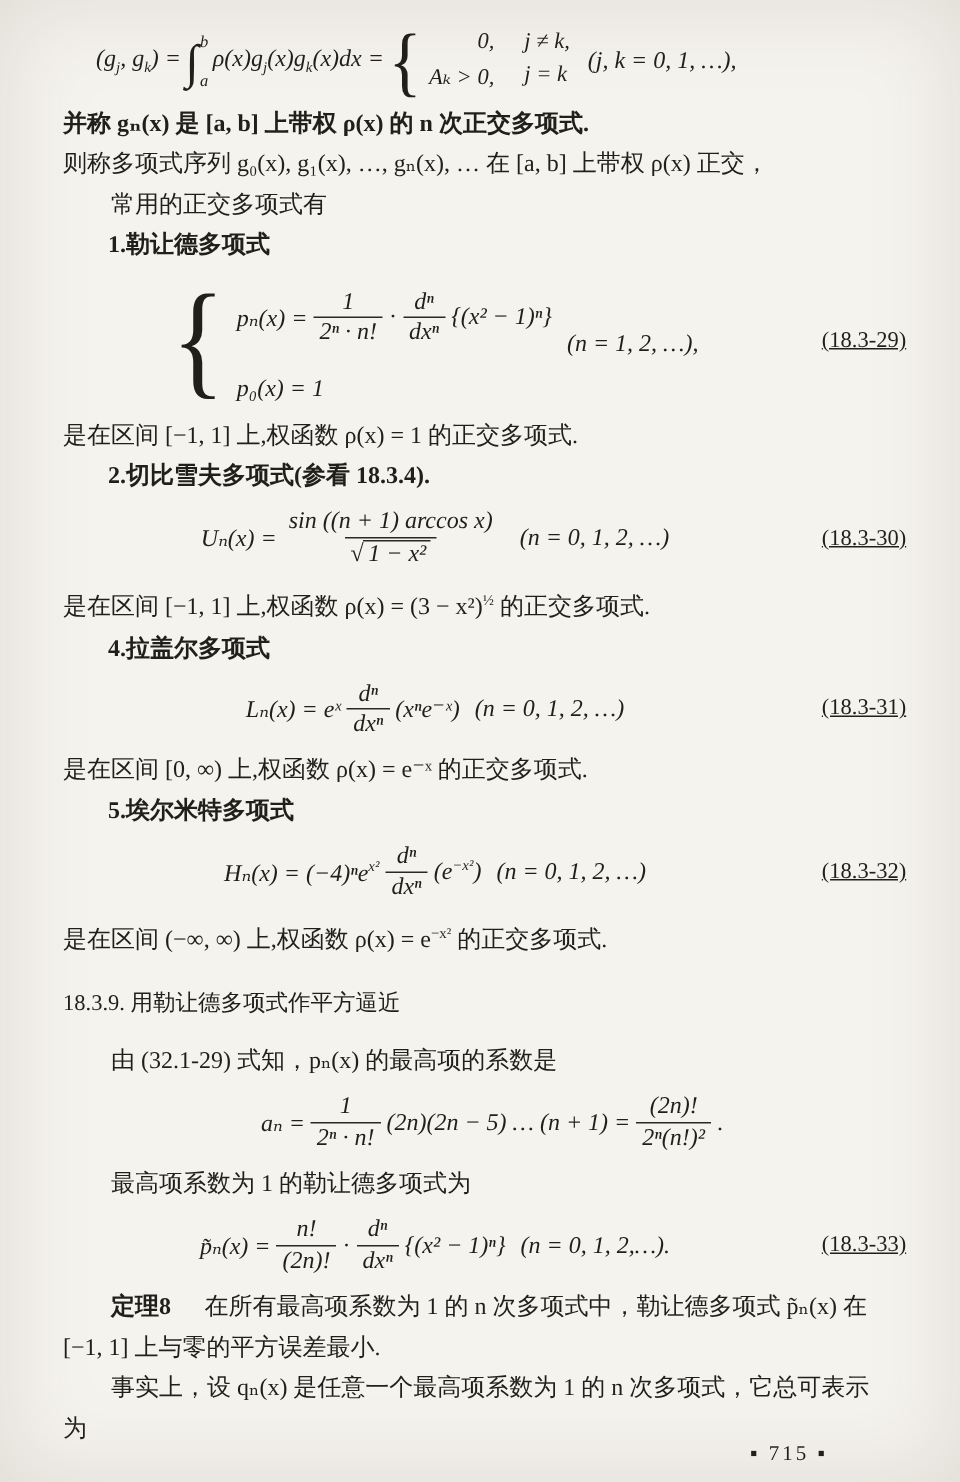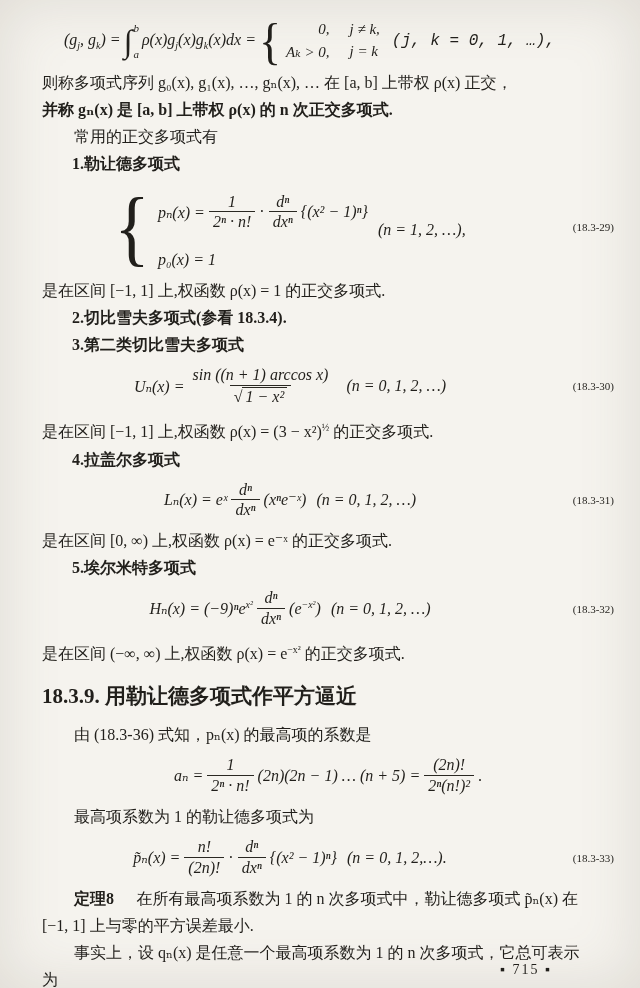--- a/index.html
+++ b/index.html
@@ -18,42 +18,42 @@
   .line{line-height:27px;white-space:nowrap;}
   .indent{text-indent:2em;}
   .item{font-weight:bold;padding-left:30px;}
   .b{font-weight:bold;}
   sup,.sup{font-size:.62em;}
   sub,.sub{font-size:.62em;}
   
   .eqrow{display:flex;align-items:center;}
   .eqbody{flex:1;display:flex;align-items:center;justify-content:center;font-style:italic;white-space:nowrap;}
   .eqbody.left{justify-content:flex-start;}
-  .eqno{width:76px;text-align:right;font-style:normal;font-size:11px;flex:none;}
+  .eqno{width:76px;text-align:center;font-style:normal;font-size:15px;flex:none;text-decoration:underline;}
   .upr{font-style:normal;}
   
   .frac{display:inline-flex;flex-direction:column;align-items:center;margin:0 4px;}
   .frac .num{display:block;padding:0 4px;line-height:1.15;}
   .frac .den{display:block;border-top:1.4px solid #2a2822;padding:1px 4px 0;line-height:1.15;}
   
   .int{font-size:32px;font-style:normal;line-height:1;margin:0 1px 0 3px;}
   .intlims{display:inline-flex;flex-direction:column;justify-content:space-between;height:38px;font-size:11px;margin-right:3px;}
   
   .brace{font-size:46px;font-weight:300;line-height:.9;font-style:normal;transform:scaleY(1.12);margin:0 5px 0 3px;}
   .cases{display:grid;grid-template-columns:auto auto;column-gap:20px;row-gap:5px;font-size:15px;}
   .cases .val{justify-self:end;}
   
   .sysbrace{font-size:74px;font-weight:300;line-height:1;font-style:normal;transform:scaleY(1.15);margin-right:8px;}
   .sysrows{display:flex;flex-direction:column;gap:12px;align-items:flex-start;}
   .sysrow{display:flex;align-items:center;white-space:nowrap;}
   
   .sqrt{display:inline-flex;align-items:baseline;}
   .rootsign{font-style:normal;}
   .radicand{border-top:1.4px solid #2a2822;padding:0 3px;}
-  .sec-head{font-size:21px;font-weight:bold;line-height:30px;margin:14px 0 10px;}
+  .sec-head{font-size:15px;font-weight:normal;line-height:30px;margin:14px 0 10px;}
   .fblock{margin:8px 0;}
   .footer{position:absolute;right:88px;bottom:10px;font-size:14px;letter-spacing:2px;}
 </style>
 </head>
 <body>
 
 <div class="page">
 
   <div class="eqrow fblock" style="margin-top:6px;">
     <div class="eqbody left" style="padding-left:22px;">
@@ -64,26 +64,26 @@
           <span>a</span>
         </span>
       <span><span>ρ(x)g</span><sub>j</sub><span>(x)g</span><sub>k</sub><span>(x)dx = </span></span>
       <span class="brace">{</span>
       <span class="cases">
         <span class="val">0,</span>
           <span>j ≠ k,</span>
         <span class="val">Aₖ &gt; 0,</span>
           <span>j = k</span>
       </span>
-      <span style="margin-left:12px;font-family:Liberation Mono, monospace;">(j, k = 0, 1, …),</span>
-    </div>
-  </div>
-
+      <span style="margin-left:12px;">(j, k = 0, 1, …),</span>
+    </div>
+  </div>
+
+  <div class="line b">并称 gₙ(x) 是 [a, b] 上带权 ρ(x) 的 n 次正交多项式.</div>
   <div class="line">则称多项式序列 g₀(x), g₁(x), …, gₙ(x), … 在 [a, b] 上带权 ρ(x) 正交，</div>
-  <div class="line b">并称 gₙ(x) 是 [a, b] 上带权 ρ(x) 的 n 次正交多项式.</div>
   <div class="line indent">常用的正交多项式有</div>
   <div class="line item">1.勒让德多项式</div>
 
   <div class="eqrow fblock">
     <div class="eqbody">
       <span class="sysbrace">{</span>
       <span class="sysrows">
         <span class="sysrow">
           <span>pₙ(x) = </span>
           <span class="frac">
@@ -99,21 +99,20 @@
           <span style="margin-left:10px;margin-top:36px;">(n = 1, 2, …),</span>
         </span>
         <span class="sysrow">p₀(x) = 1</span>
       </span>
     </div>
     <div class="eqno">(18.3-29)</div>
   </div>
 
   <div class="line">是在区间 [−1, 1] 上,权函数 ρ(x) = 1 的正交多项式.</div>
   <div class="line item">2.切比雪夫多项式(参看 18.3.4).</div>
-  <div class="line item">3.第二类切比雪夫多项式</div>
 
   <div class="eqrow fblock">
     <div class="eqbody">
       <span>Uₙ(x) = </span>
       <span class="frac">
         <span class="num">sin ((n + 1) arccos x)</span>
         <span class="den"><span class="sqrt">
               <span class="rootsign">√</span>
               <span class="radicand">1 − x²</span>
             </span></span>
@@ -137,45 +136,45 @@
       <span style="margin-left:10px;">(n = 0, 1, 2, …)</span>
     </div>
     <div class="eqno">(18.3-31)</div>
   </div>
 
   <div class="line">是在区间 [0, ∞) 上,权函数 ρ(x) = e⁻ˣ 的正交多项式.</div>
   <div class="line item">5.埃尔米特多项式</div>
 
   <div class="eqrow fblock">
     <div class="eqbody">
-      <span><span>Hₙ(x) = (−9)ⁿe</span><sup>x²</sup></span>
+      <span><span>Hₙ(x) = (−4)ⁿe</span><sup>x²</sup></span>
       <span class="frac">
           <span class="num">dⁿ</span>
           <span class="den">dxⁿ</span>
         </span>
       <span><span>(e</span><sup>−x²</sup><span>)</span></span>
       <span style="margin-left:10px;">(n = 0, 1, 2, …)</span>
     </div>
     <div class="eqno">(18.3-32)</div>
   </div>
 
   <div class="line"><span>是在区间 (−∞, ∞) 上,权函数 ρ(x) = e</span><sup>−x²</sup><span> 的正交多项式.</span></div>
 
   <div class="sec-head"><span>18.3.9.</span> <span>用勒让德多项式作平方逼近</span></div>
 
-  <div class="line indent">由 (18.3-36) 式知，pₙ(x) 的最高项的系数是</div>
+  <div class="line indent">由 (32.1-29) 式知，pₙ(x) 的最高项的系数是</div>
 
   <div class="eqrow fblock">
     <div class="eqbody">
       <span>aₙ = </span>
       <span class="frac">
           <span class="num">1</span>
           <span class="den">2ⁿ · n!</span>
         </span>
-      <span>(2n)(2n − 1) … (n + 5) = </span>
+      <span>(2n)(2n − 5) … (n + 1) = </span>
       <span class="frac">
           <span class="num">(2n)!</span>
           <span class="den">2ⁿ(n!)²</span>
         </span>
       <span class="upr">.</span>
     </div>
   </div>
 
   <div class="line indent">最高项系数为 1 的勒让德多项式为</div>
 

